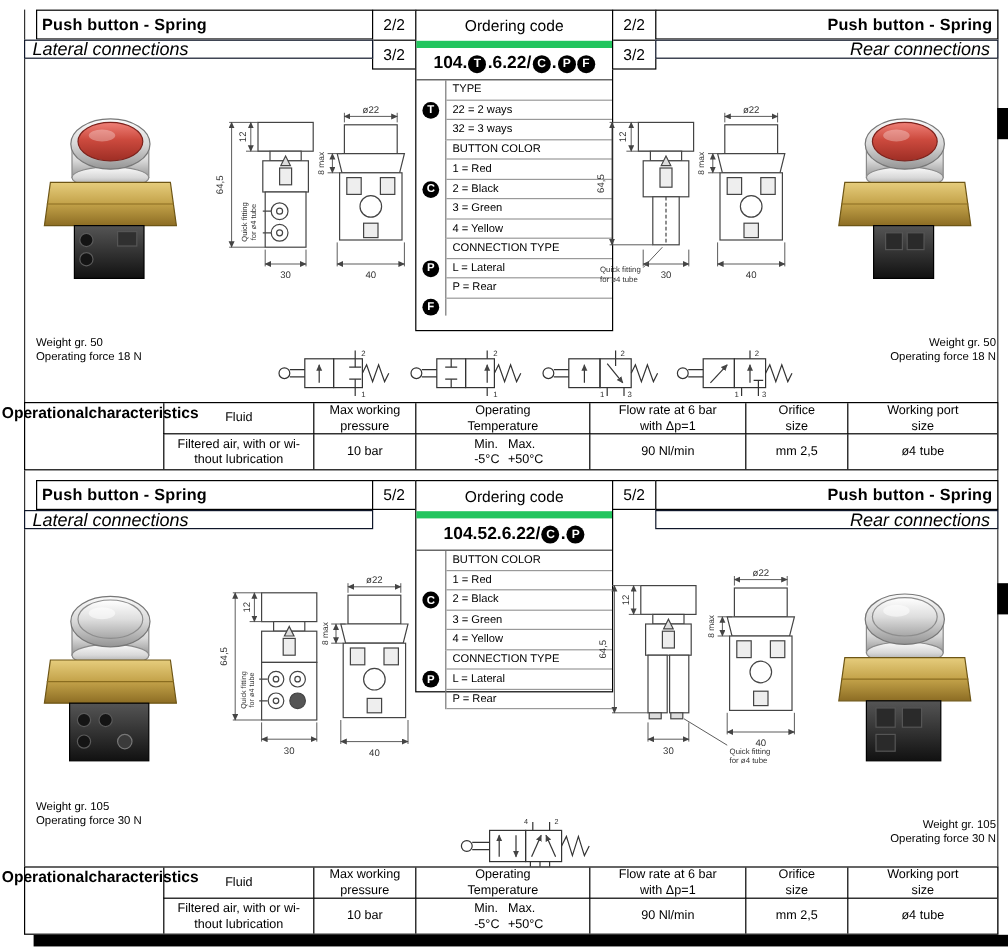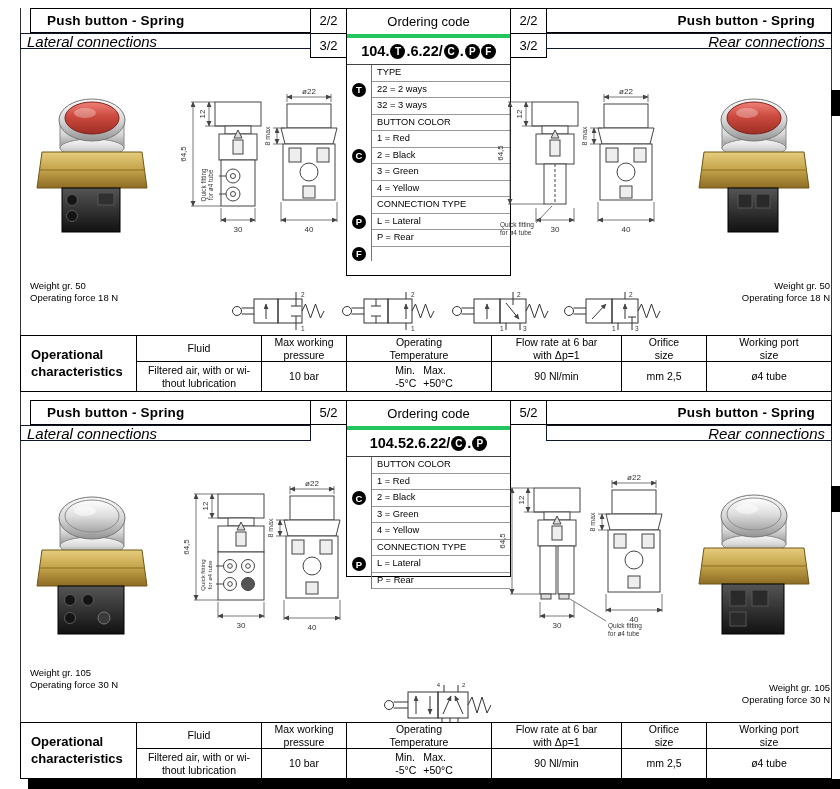--- a/index.html
+++ b/index.html
@@ -1,39 +1,39 @@
 <!DOCTYPE html>
 <html><head>
 <meta charset="utf-8">
 <style>
   html,body { margin:0; padding:0; background:#fff; }
   body { font-family:"Liberation Sans", sans-serif; color:#000; }
   .page { position:relative; width:840px; height:789px; background:#fff; overflow:hidden; }
   .abs { position:absolute; box-sizing:border-box; }
   .bx { border:1px solid #000; background:#fff; }
-  .title-box { font-weight:bold; font-size:13.5px; display:flex; align-items:center; padding:0 16px; letter-spacing:.2px; }
+  .title-box { font-weight:bold; font-size:13.5px; display:flex; align-items:center; padding:0 4px; letter-spacing:.2px; }
   .title-box.r { justify-content:flex-end; }
   .frac { display:flex; flex-direction:column; font-size:13px; }
   .frac > div { flex:1; display:flex; align-items:center; justify-content:center; }
   .frac > div + div { border-top:1px solid #000000; }
   .sub { font-style:italic; font-size:15px; display:flex; align-items:center; padding:0 6px; border:1px solid #0f172a; background:#fff; }
   .sub.r { justify-content:flex-end; }
-  .ord-head { height:25px; border-bottom:4px solid #22c55e; display:flex; align-items:center; justify-content:center; font-size:13px; }
+  .ord-head { height:25px; border-bottom:6px solid #22c55e; display:flex; align-items:center; justify-content:center; font-size:13px; }
   .ord-code { height:26px; display:flex; align-items:center; justify-content:center; font-weight:bold; font-size:14.5px; gap:1px; }
   .badge { display:inline-flex; width:15px; height:15px; border-radius:50%; background:#000; color:#fff; font-size:10px; font-weight:bold; align-items:center; justify-content:center; flex:0 0 auto; }
   .ord-opts { border-top:1px solid #444; }
   .opt-group { display:flex; }
   .opt-badge { width:24px; display:flex; align-items:center; justify-content:center; border-right:1px solid #777; }
   .opt-badge .badge { width:14px; height:14px; font-size:9.5px; }
   .opt-rows { flex:1; }
   .opt-row { height:15.5px; line-height:15.5px; font-size:9.3px; padding-left:5px; border-bottom:1px solid #999; white-space:nowrap; overflow:hidden; }
   .notes { font-size:9.5px; line-height:1.3; }
   .notes.r { text-align:right; }
   .op-table { display:grid; grid-template-columns:115px 125px 85px 145px 130px 85px 125px; grid-template-rows:26px 29px; border:1px solid #000; background:#fff; width:812px; }
-  .ot-title { grid-row:1/3; grid-column:1; display:flex; flex-direction:column; justify-content:center; padding-left:10px; font-weight:bold; font-size:13px; line-height:1.25; }
+  .ot-title { grid-row:1/3; grid-column:1; display:flex; justify-content:center; padding-left:10px; font-weight:bold; font-size:13px; line-height:1.25; }
   .ot-h { grid-row:1; border-left:1px solid #000; border-bottom:1px solid #000; display:flex; flex-direction:column; align-items:center; justify-content:center; font-size:10.5px; line-height:1.15; text-align:center; }
   .ot-v { grid-row:2; border-left:1px solid #000; display:flex; align-items:center; justify-content:center; font-size:10.5px; text-align:center; line-height:1.2; flex-direction:column; }
   .ot-v.temp { flex-direction:row; justify-content:center; padding-left:10px; gap:7px; text-align:left; }
   .temp-col { display:flex; flex-direction:column; }
   .c2{grid-column:2}.c3{grid-column:3}.c4{grid-column:4}.c5{grid-column:5}.c6{grid-column:6}.c7{grid-column:7}
   .line { background:#333; }
   .blackbar { background:#000; }
   svg { font-family:"Liberation Sans", sans-serif; display:block; }
   svg text { fill:#333; }
 </style>

